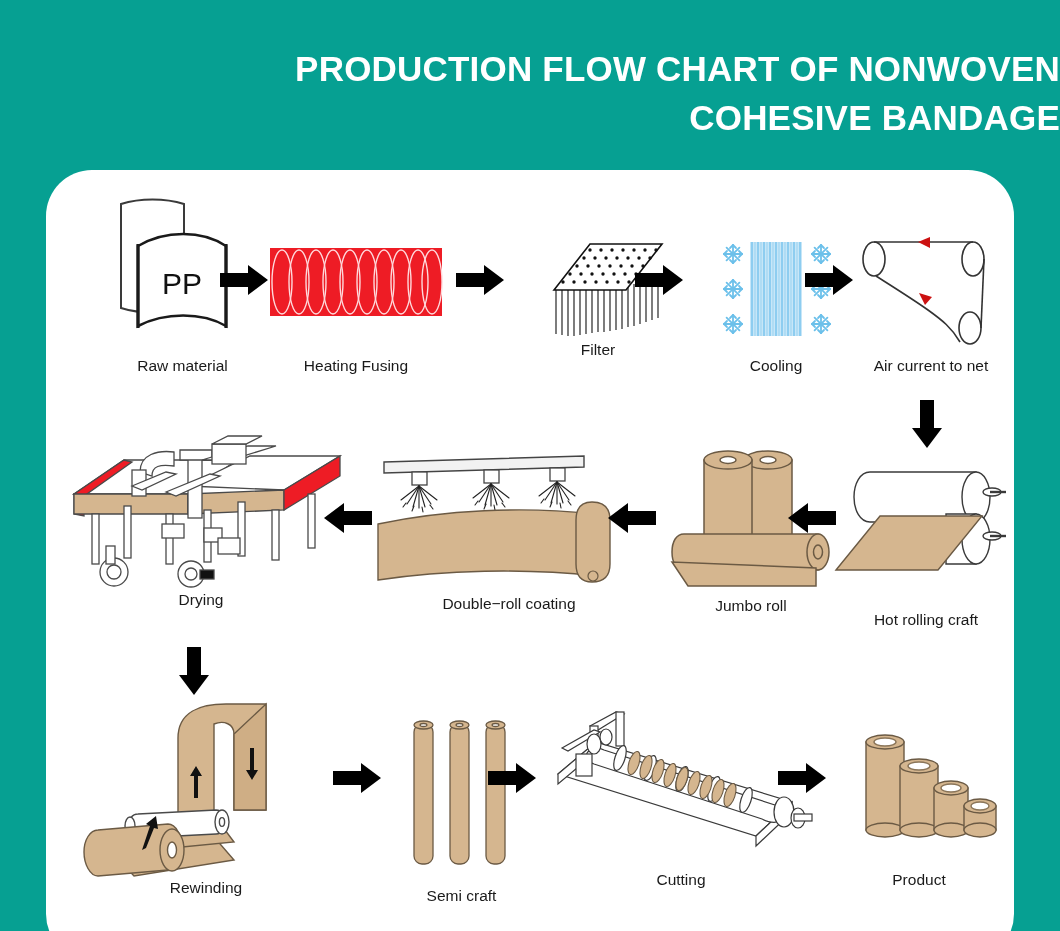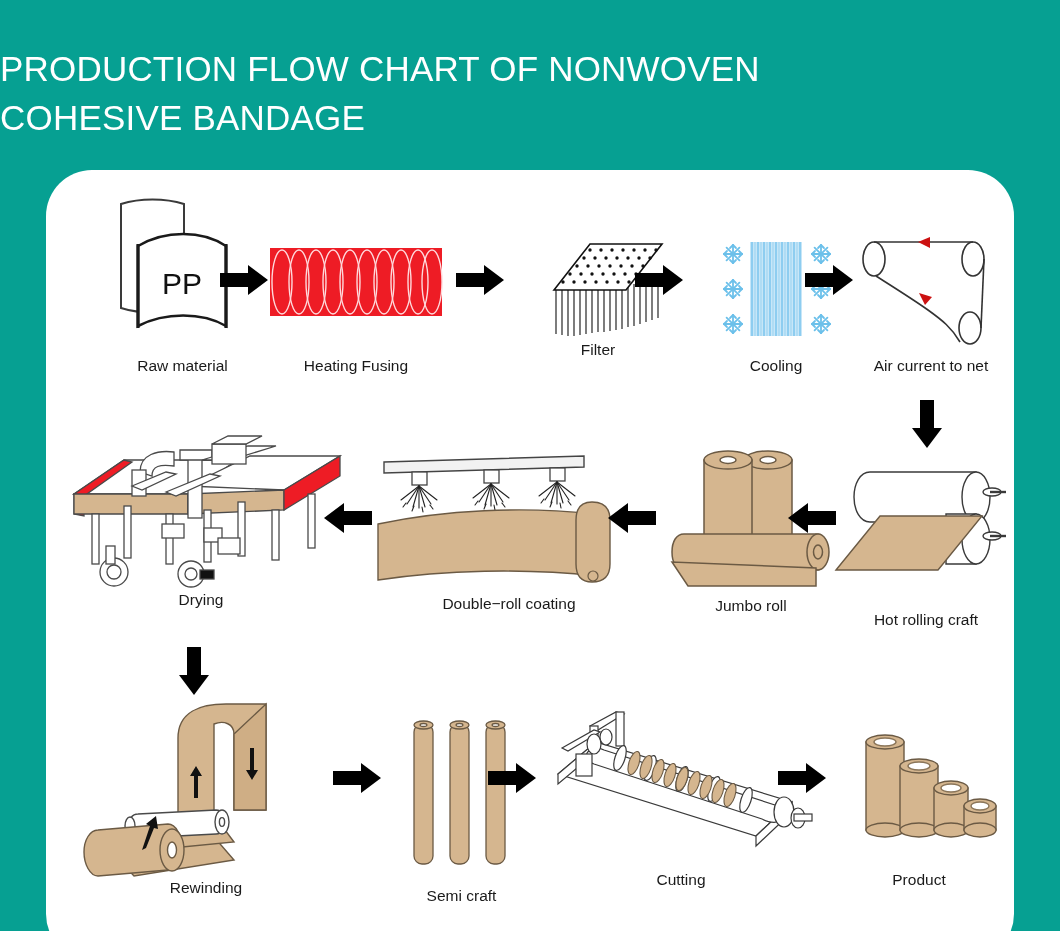--- a/index.html
+++ b/index.html
@@ -11,24 +11,24 @@
     overflow:hidden;
   }
   #root {
     position:relative;
     width:1060px; height:931px;
     background:#06a092;
   }
   
   #title {
     position:absolute; left:0; top:44px; width:1060px;
-    text-align:left;
+    text-align:right;
     color:#ffffff;
     font-size:35px;
-    font-weight:normal;
+    font-weight:bold;
     line-height:49px;
     letter-spacing:0.2px;
     white-space:pre-line;
   }
   
   #card {
     position:absolute;
     left:46px; top:170px;
     width:968px; height:790px;
     background:#ffffff;

